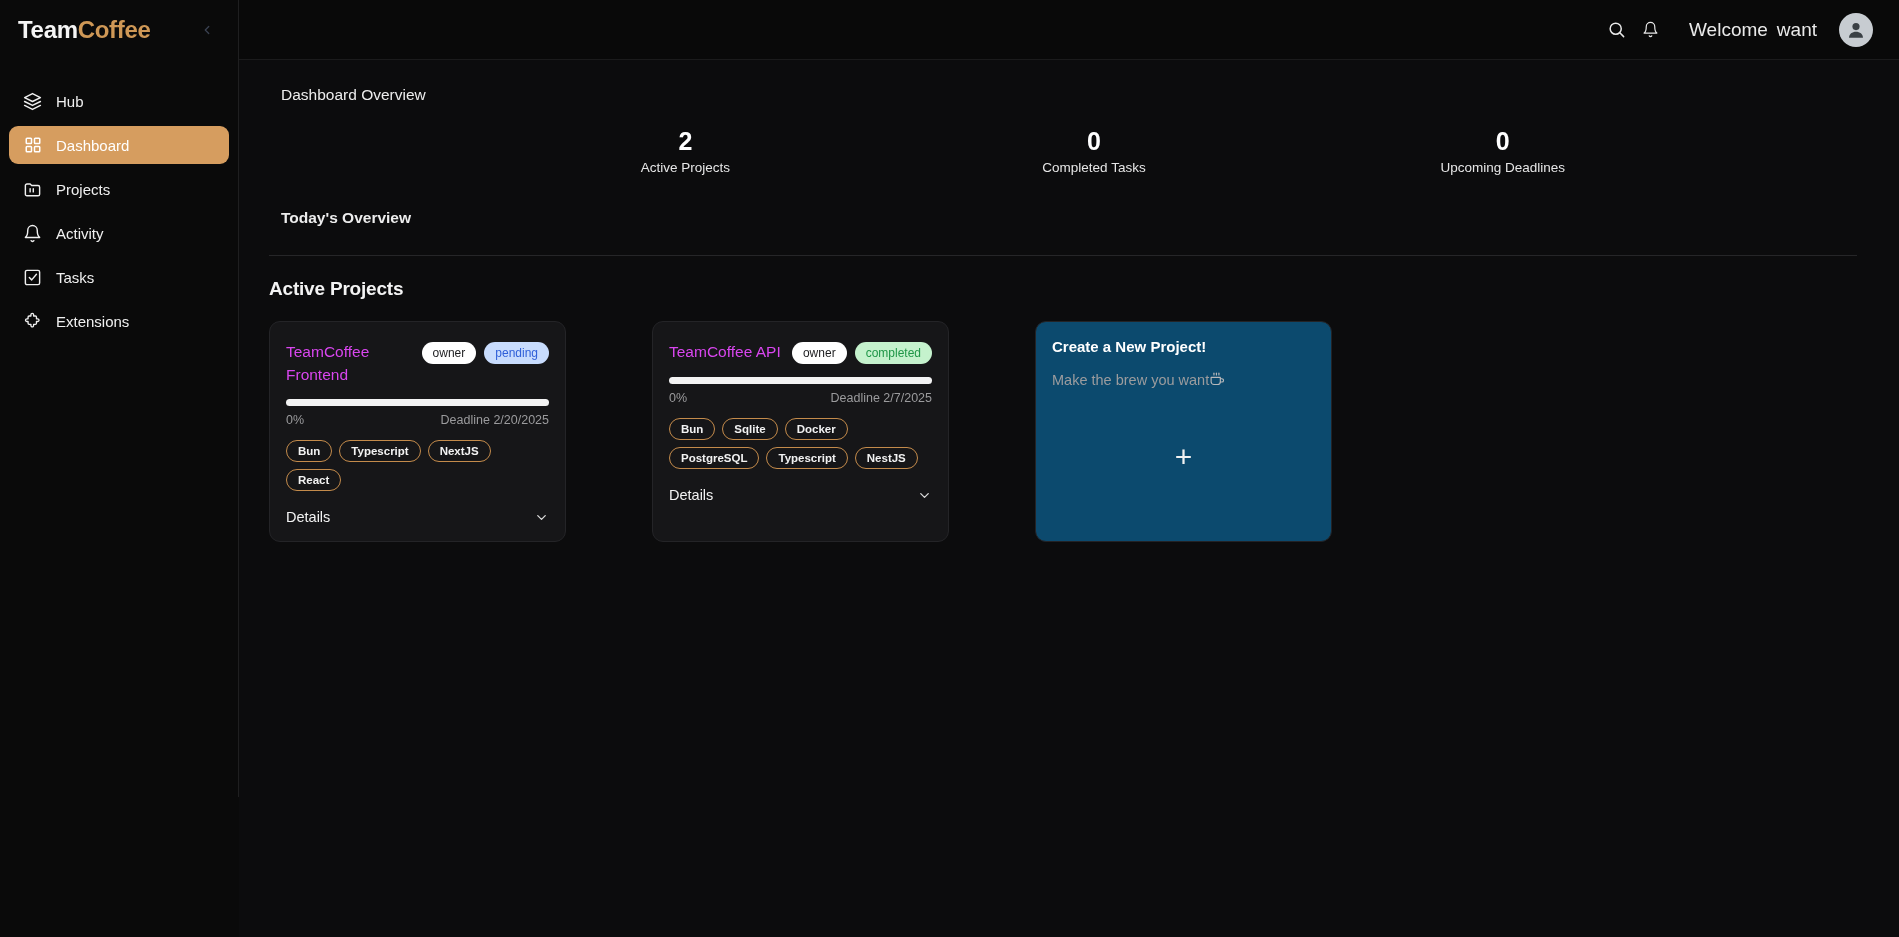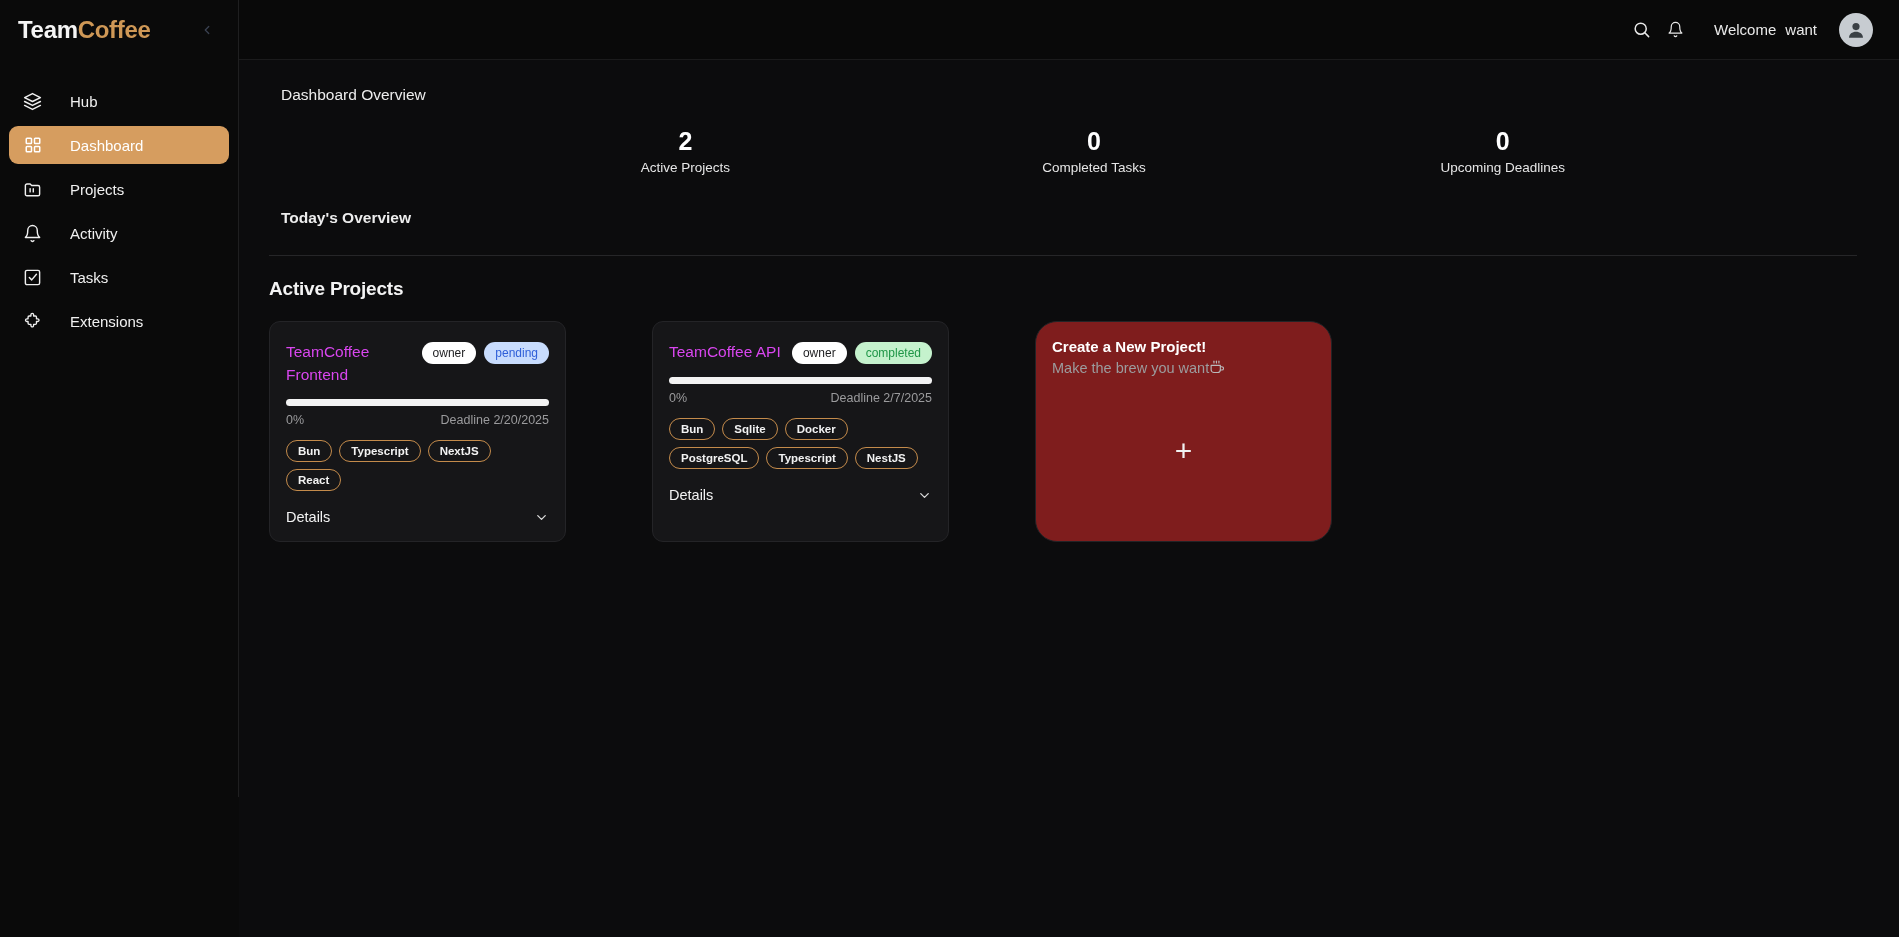--- a/index.html
+++ b/index.html
@@ -36,21 +36,21 @@
   .collapse-btn {
     width: 26px; height: 26px;
     display: flex; align-items: center; justify-content: center;
     color: #3b4252;
     cursor: pointer;
   }
   .nav { margin-top: 22px; padding: 0 9px; display: flex; flex-direction: column; gap: 6px; }
   .nav-item {
     display: flex;
     align-items: center;
-    gap: 28px;
+    gap: 14px;
     height: 38px;
     padding: 0 14px;
     border-radius: 9px;
     color: #f0f0f0;
     font-size: 15px;
     cursor: pointer;
     user-select: none;
   }
   .nav-item .ico { width: 19px; height: 19px; display: flex; align-items: center; justify-content: center; flex: 0 0 19px; }
   .nav-item.active { background: #d69d5f; color: #fff; }
@@ -68,21 +68,21 @@
     justify-content: flex-end;
     padding-right: 26px;
     gap: 0px;
   }
   .topbar .icon-btn {
     width: 34px; height: 34px;
     display: flex; align-items: center; justify-content: center;
     color: #e8e8e8; cursor: pointer; border-radius: 8px;
   }
   .welcome {
-    color: #e9e9e9; font-size: 15px; margin-left: 22px; margin-right: 22px;
+    color: #e9e9e9; font-size: 19px; margin-left: 22px; margin-right: 22px;
     white-space: nowrap; display: flex; gap: 9px;
   }
   .avatar {
     width: 34px; height: 34px; border-radius: 50%;
     background: #c7ccd1;
     display: flex; align-items: center; justify-content: center;
     cursor: pointer;
   }
 
   .content { flex: 1; overflow: hidden; }
@@ -161,31 +161,31 @@
   .details-row {
     display: flex; align-items: flex-end; justify-content: space-between;
     margin-top: 18px; cursor: pointer;
   }
   .details-label { color: #f2f2f2; font-size: 14.5px; }
   .chev { color: #dcdcdc; display: flex; }
 
   
   .new-card {
     width: 297px;
-    background: #7f1d1d;
+    background: #0c4a6e;
     border: 1px solid #232326;
-    border-radius: 22px;
+    border-radius: 11px;
     padding: 16px 16px 16px 16px;
     display: flex;
     flex-direction: column;
     cursor: pointer;
     min-height: 184px;
   }
   .new-title { color: #ffffff; font-size: 15px; font-weight: bold; }
-  .new-sub-row { display: flex; align-items: center; margin-top: 4px; }
+  .new-sub-row { display: flex; align-items: center; margin-top: 16px; }
   .new-sub { color: #9c9c9e; font-size: 14.5px; }
   .cup { color: #b9b9bb; display: flex; }
   .plus-wrap { flex: 1; display: flex; align-items: center; justify-content: center; }
   .plus { color: #f1f1f1; font-size: 30px; line-height: 30px; font-weight: 300; }
 </style>
 </head>
 <body>
 
 <div class="app">
 

